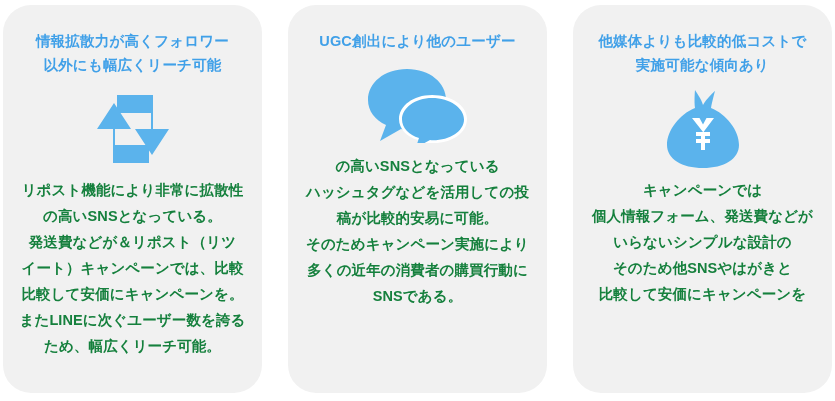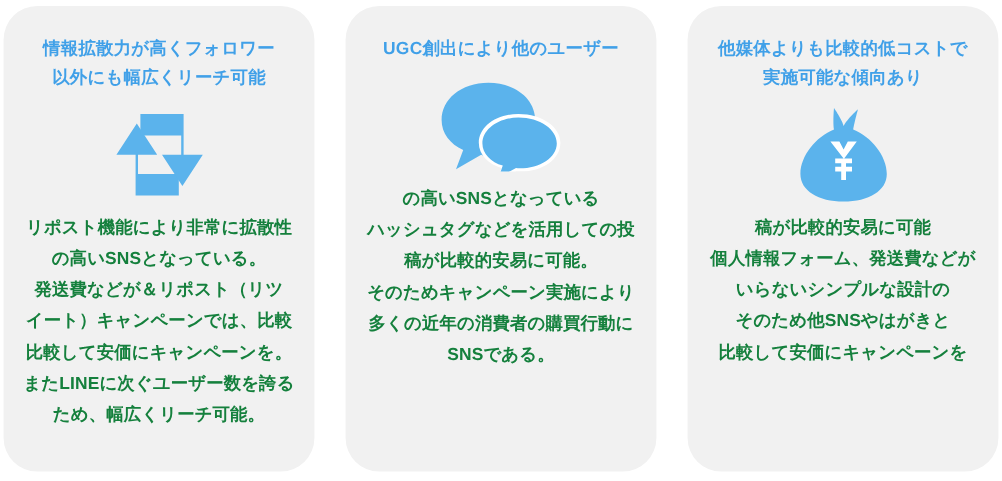--- a/index.html
+++ b/index.html
@@ -144,21 +144,21 @@
     </div>
     <div class="icon-wrap">
       <span>
         <svg width="82" height="82" viewBox="0 0 82 82" aria-hidden="true">
           <path d="M33 2 C33 2 40 12 41 17 C44 11 53 3 53 3 C53 3 50 14 49 20 C64 26 77 42 77 57 C77 71 62 80 41 80 C20 80 5 71 5 57 C5 42 18 26 33 20 C32 13 33 2 33 2 Z" fill="#5bb3ec"></path>
           <path d="M41 44 L30 30 L37.5 30 L41 36.5 L44.5 30 L52 30 L41.5 44 L48 44 L48 48 L43 48 L43 51 L48 51 L48 55 L43 55 L43 62 L39 62 L39 55 L34 55 L34 51 L39 51 L39 48 L34 48 L34 44 Z" fill="#ffffff"></path>
         </svg>
       </span>
     </div>
     <div class="card-body">
-      <span class="bline">稿が比較的安易に可能</span>
+      <span class="bline">キャンペーンでは</span>
       <span class="bline">個人情報フォーム、発送費などが</span>
       <span class="bline">いらないシンプルな設計の</span>
       <span class="bline">そのため他SNSやはがきと</span>
       <span class="bline">比較して安価にキャンペーンを</span>
     </div>
   </div>
 
 </div>
 
 </body></html>

